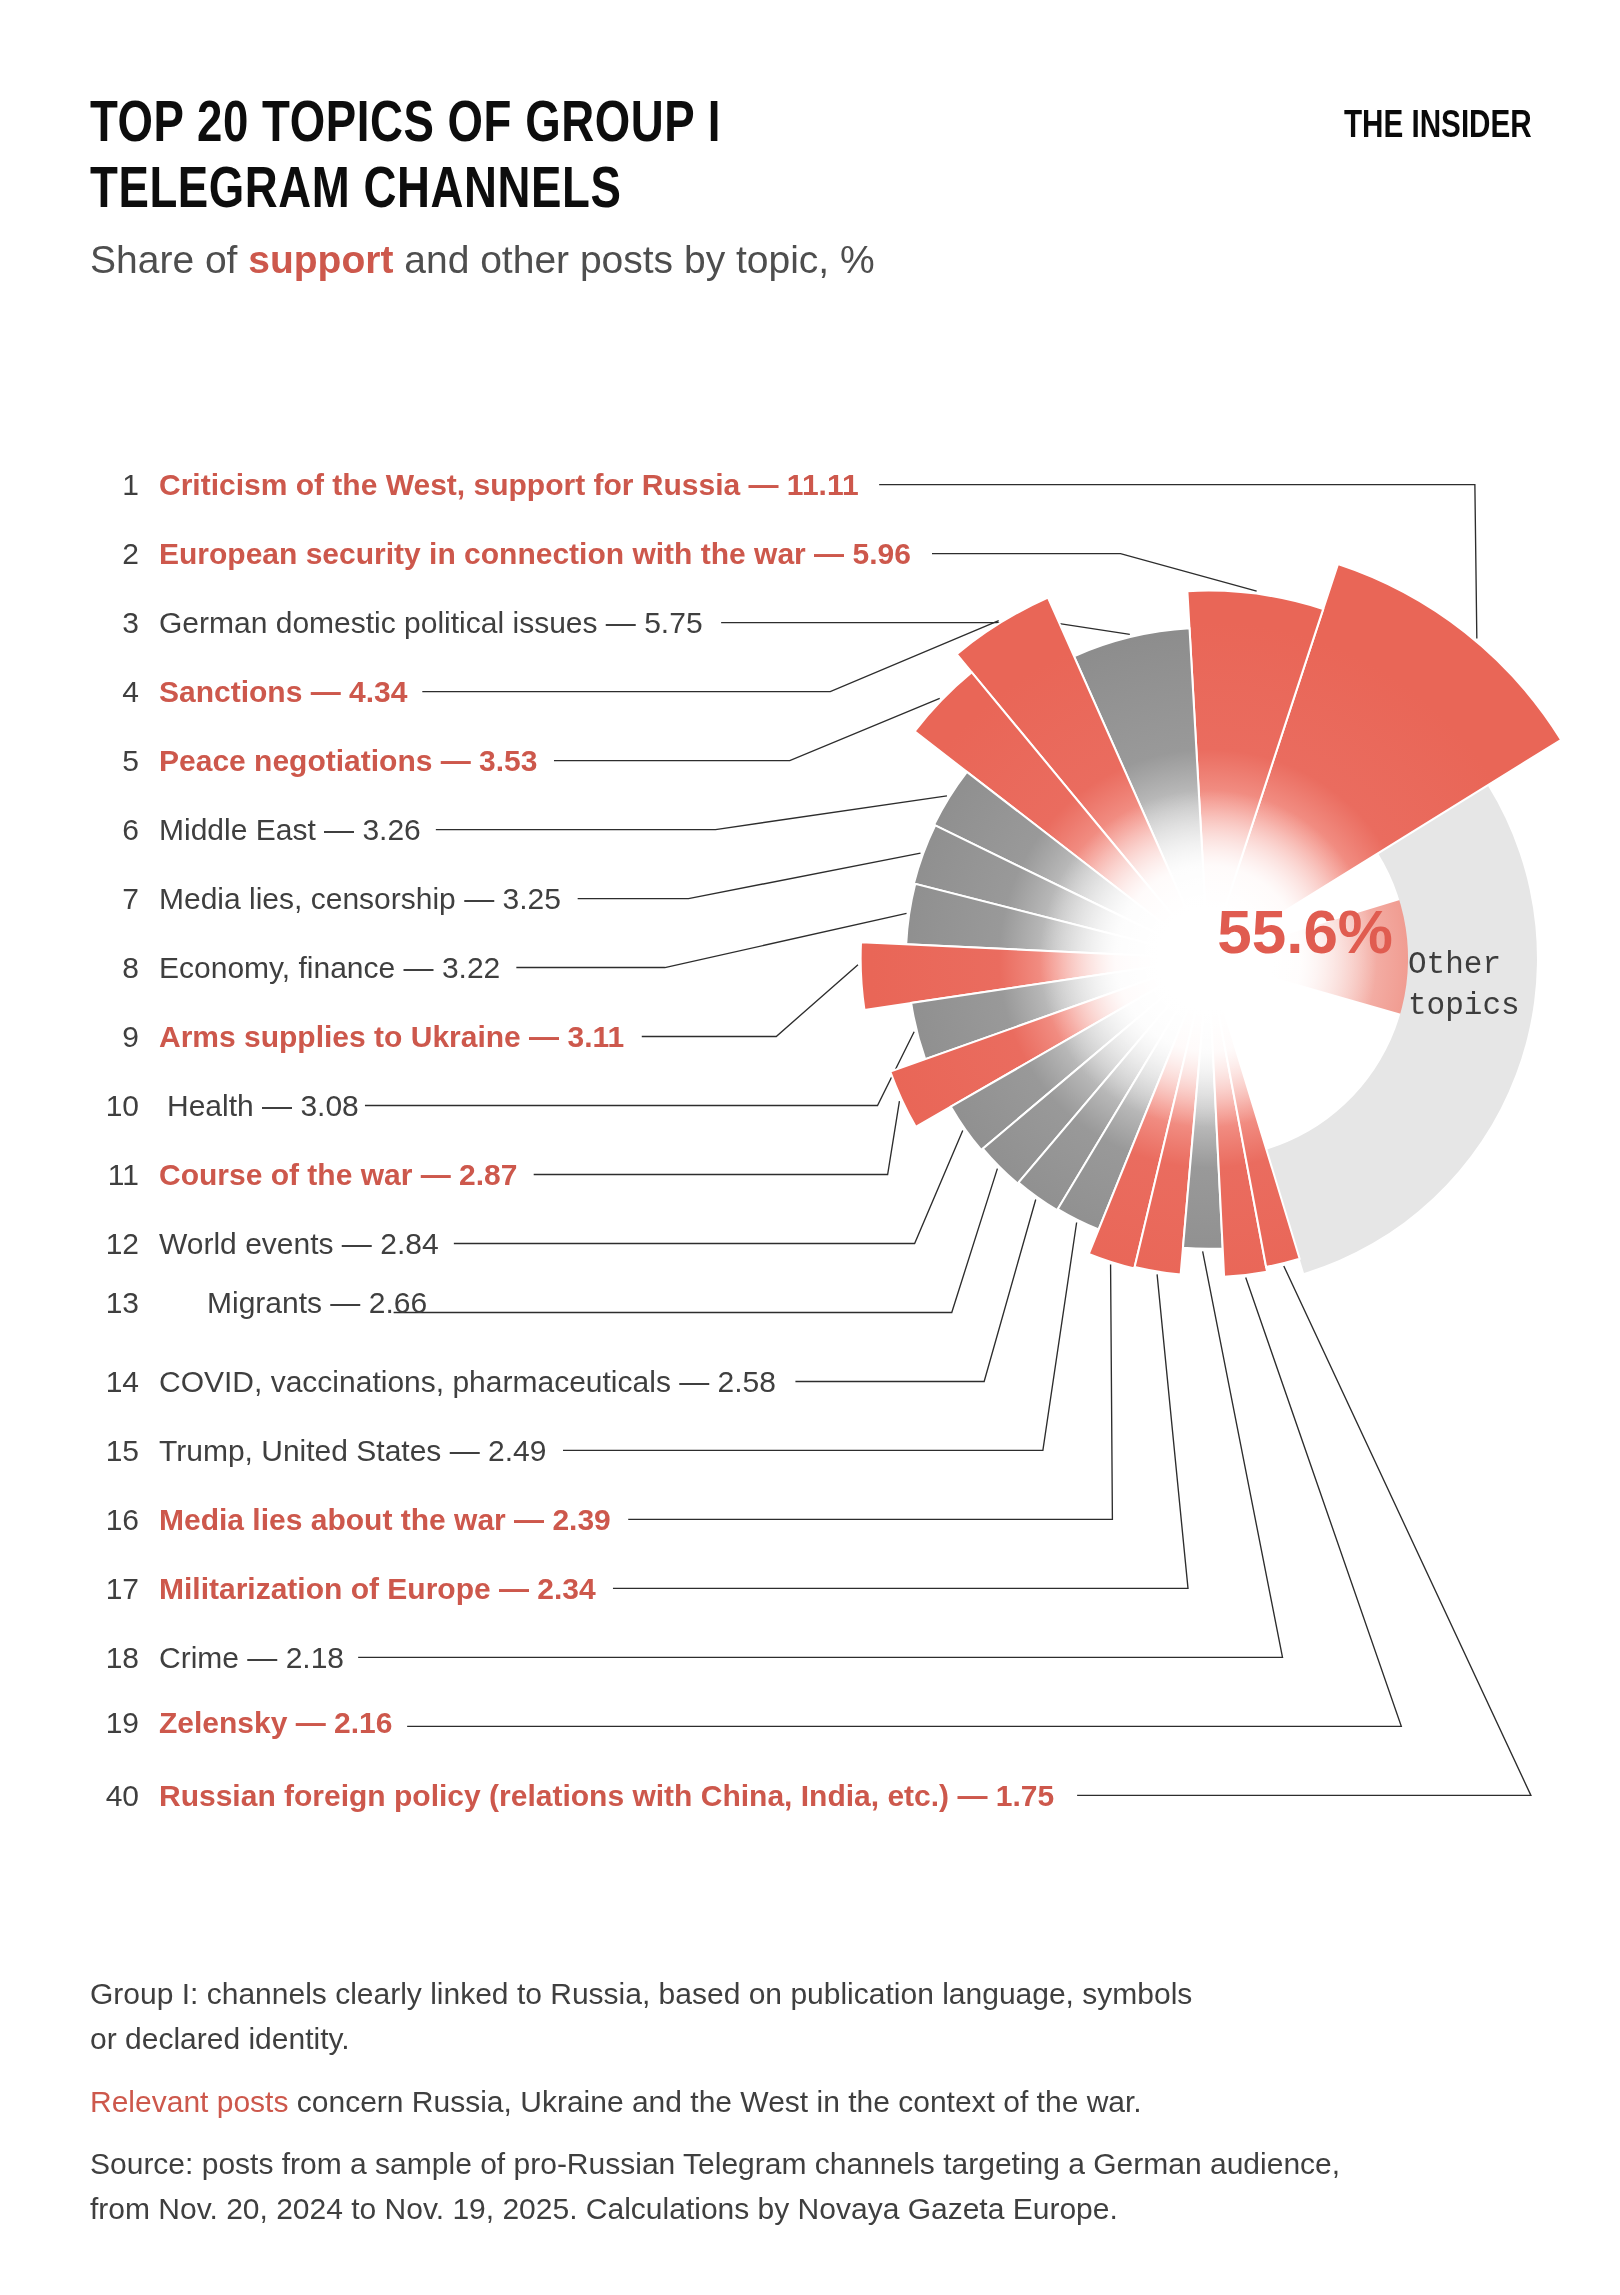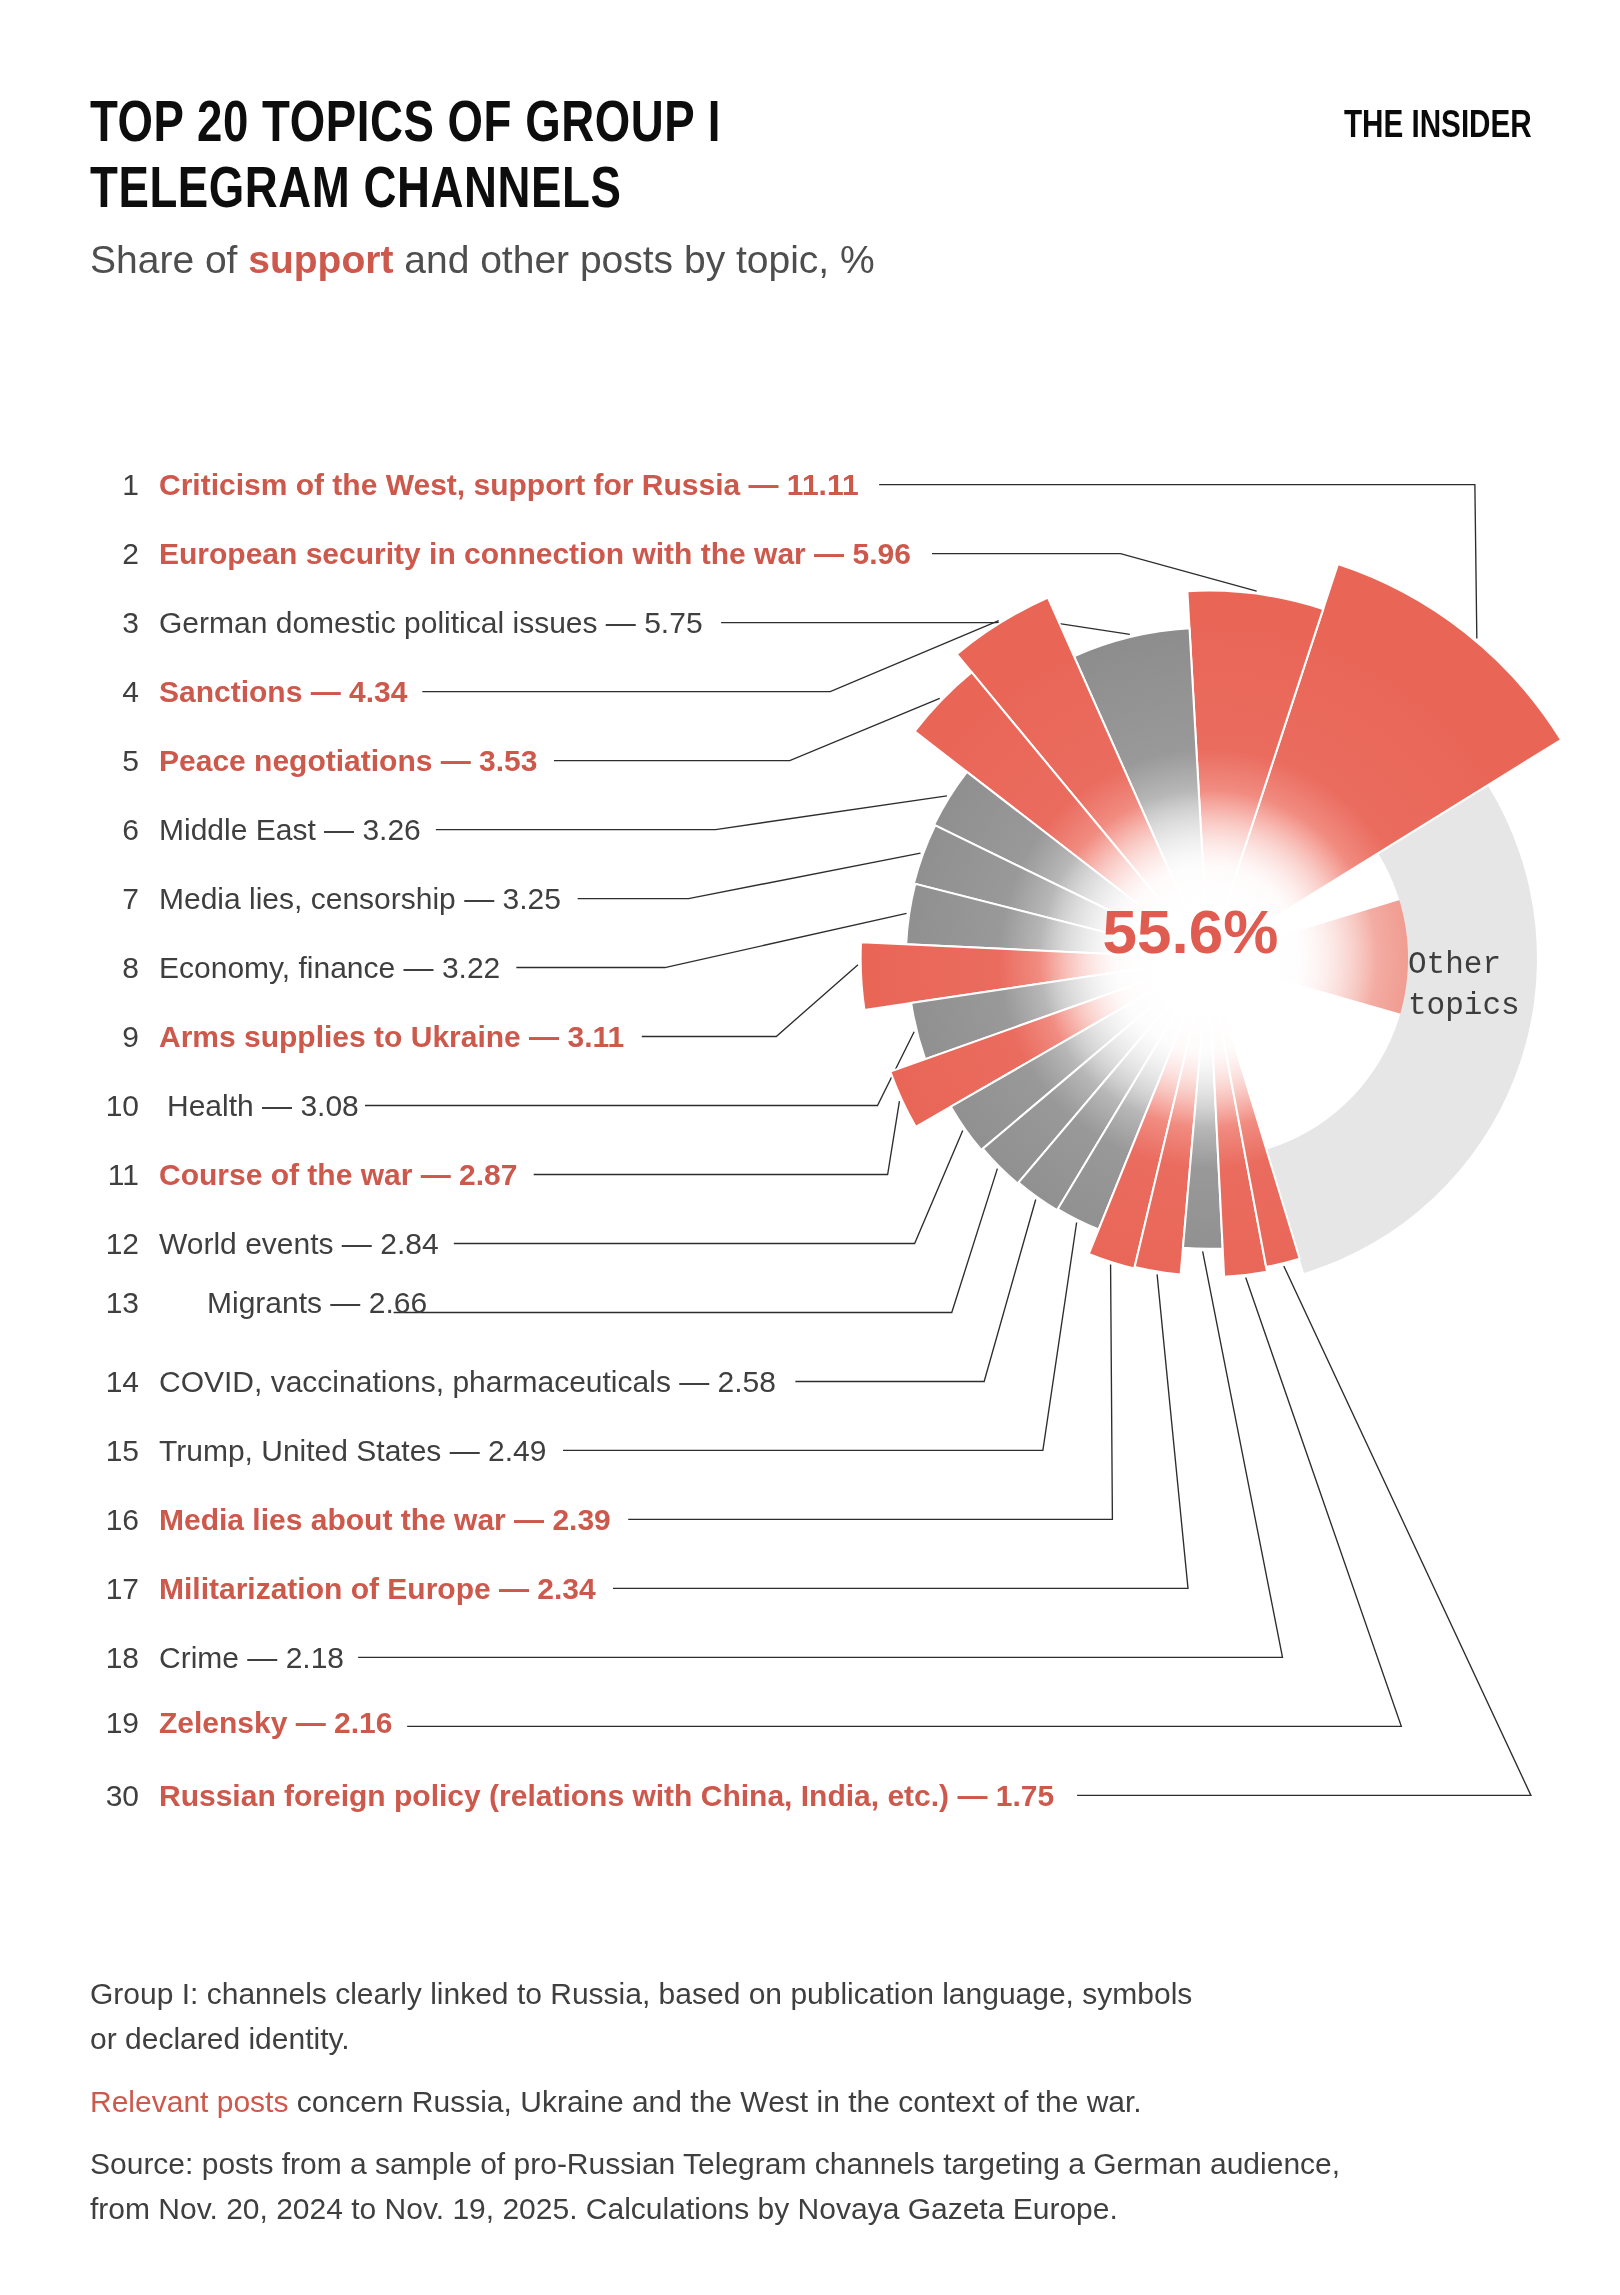--- a/index.html
+++ b/index.html
@@ -28,21 +28,21 @@
   }
   .subtitle{
     position:absolute;left:90px;top:235px;
     font-size:39px;color:#4e4e4e;line-height:49px;white-space:nowrap;
   }
   .subtitle .hl{font-weight:bold;color:#cd584c;}
   
   #chart{position:absolute;left:0;top:0;width:1620px;height:2295px;}
   .center-label{
     position:absolute;left:988px;top:898px;width:405px;
-    text-align:center;font-size:62px;font-weight:bold;color:#e05c50;
+    text-align:right;font-size:62px;font-weight:bold;color:#e05c50;
     line-height:68px;z-index:5;
   }
   .other-label{
     position:absolute;left:1408px;top:944px;width:169px;
     font-size:31px;color:#3d3d3d;line-height:41px;z-index:5;font-family:Liberation Mono, monospace;
   }
   
   #topic-list{list-style:none;margin:0;padding:0;}
   #topic-list li{
     position:absolute;left:90px;height:46px;
@@ -222,21 +222,21 @@
       </li>
       <li style="top: 1635px;">
         <span class="num">18</span>
         <span class="topic">Crime — 2.18</span>
       </li>
       <li style="top: 1700px;">
         <span class="num">19</span>
         <span class="topic relevant">Zelensky — 2.16</span>
       </li>
       <li style="top: 1773px;">
-        <span class="num">30</span>
+        <span class="num">40</span>
         <span class="topic relevant">Russian foreign policy (relations with China, India, etc.) — 1.75</span>
       </li>
     </ol>
 
   <div class="center-label">55.6%</div>
   <div class="other-label">Other topics</div>
 
   <div class="footnotes">
     <div>Group I: channels clearly linked to Russia, based on publication language, symbols</div>
     <div>or declared identity.</div>

